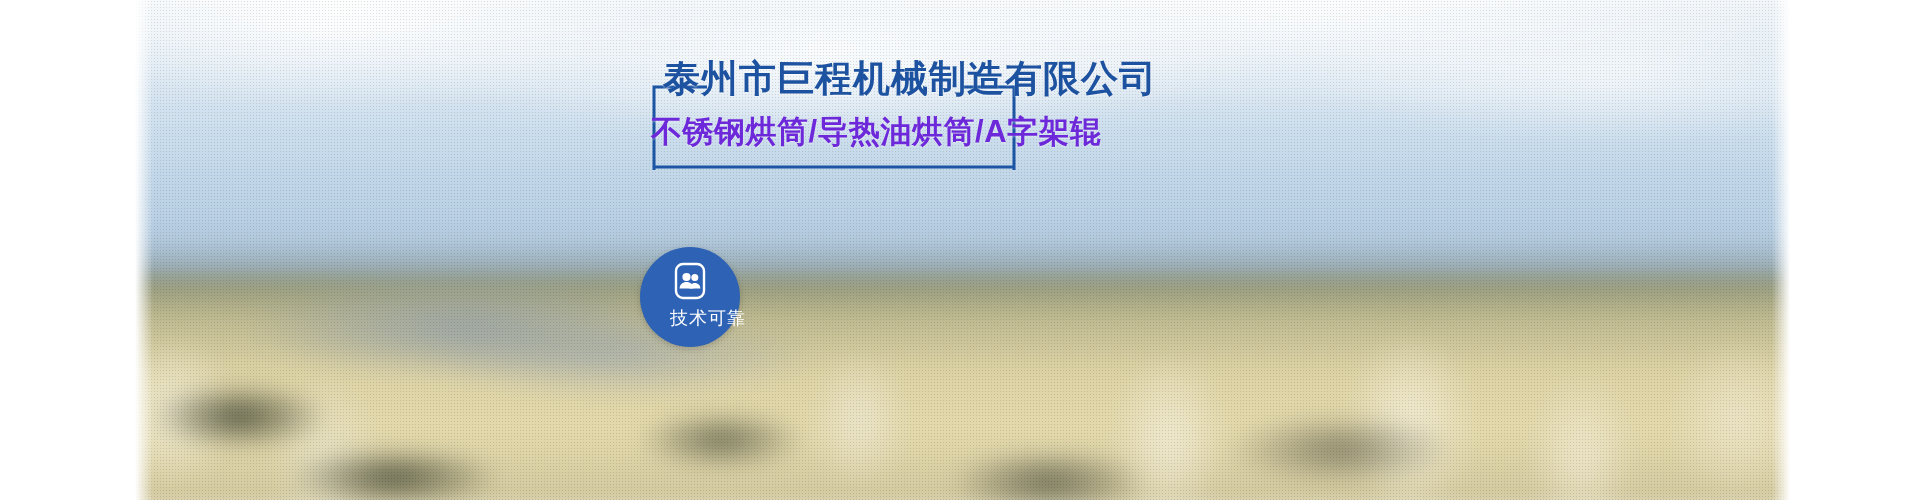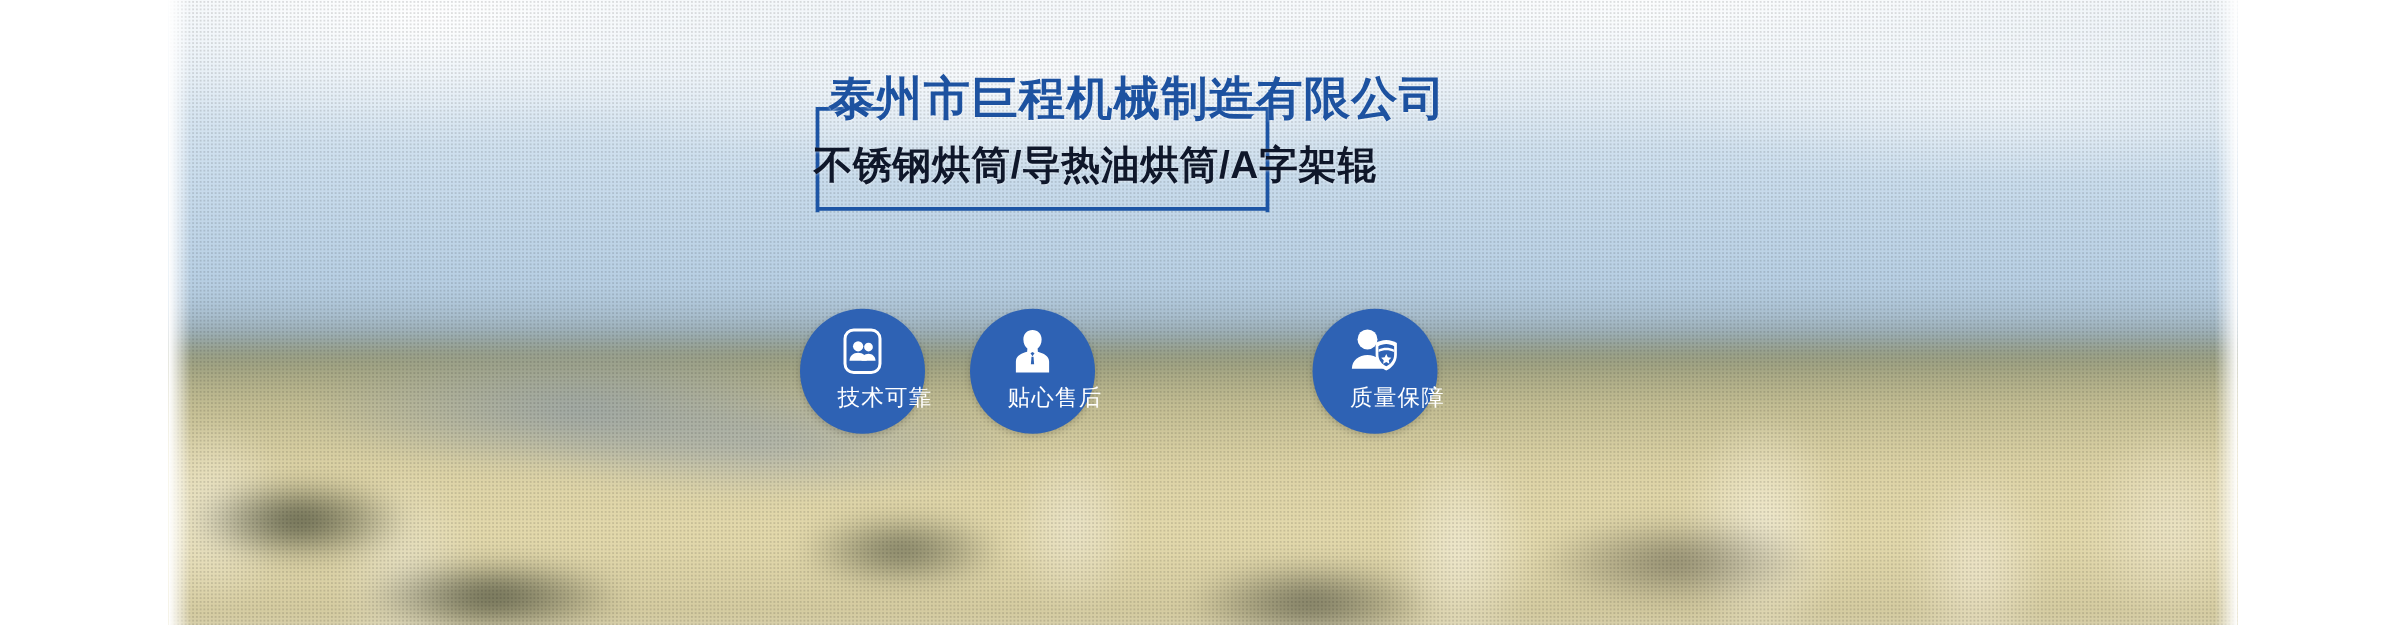--- a/index.html
+++ b/index.html
@@ -79,21 +79,21 @@
     display:inline-block;
     font-size:37px;font-weight:bold;color:#1d52a0;
     letter-spacing:1px;white-space:nowrap;
     line-height:46px;
     padding:0 12px;
     text-shadow:0 1px 2px rgba(255,255,255,.55);
   }
   .title-sub{
     position:absolute;left:0;top:28px;width:100%;
     text-align:right;
-    font-size:31px;font-weight:bold;color:#0f172a;
+    font-size:31px;font-weight:bold;color:#6d28d9;
     letter-spacing:0.5px;white-space:nowrap;
     line-height:40px;
     text-shadow:0 1px 2px rgba(255,255,255,.45);
   }
 
   
   .badges{
     position:absolute;left:640px;top:247px;width:420px;height:140px;
   }
   .badge{
@@ -160,42 +160,17 @@
           <rect x="6" y="3" width="28" height="34" rx="7" ry="7" fill="none" stroke="#fff" stroke-width="2.4"></rect>
           <circle cx="16.5" cy="16" r="4.1" fill="#fff"></circle>
           <path d="M9.6 27.5c0-3.9 3.1-6.4 6.9-6.4s6.9 2.5 6.9 6.4z" fill="#fff"></path>
           <circle cx="24.8" cy="16.6" r="3.5" fill="#fff"></circle>
           <path d="M19.2 27.5c0-3.4 2.6-5.6 5.6-5.6s5.6 2.2 5.6 5.6z" fill="#fff"></path>
         </svg>
       </div>
       <div class="lbl">技术可靠</div>
     </div>
 
-    <div class="badge b1">
-      <div class="circle"></div>
-      <div class="ico">
-        <svg width="40" height="40" viewBox="0 0 40 40">
-          <path d="M20 3c-4.4 0-7.3 3.1-7.3 7.6 0 3.5 1.5 6 3.2 7.2l-.2 2.6c-4.6 1.3-9 3.4-9 7.9V37h26.6v-8.7c0-4.5-4.4-6.6-9-7.9l-.2-2.6c1.7-1.2 3.2-3.7 3.2-7.2C27.3 6.1 24.4 3 20 3z" fill="#fff"></path>
-          <path d="M18.4 21.6 20 24l1.6-2.4-1.6-1.1z" fill="#2e62b4"></path>
-          <path d="M19.2 24.4h1.6l.5 6h-2.6z" fill="#2e62b4"></path>
-        </svg>
-      </div>
-      <div class="lbl">贴心售后</div>
-    </div>
 
 
-    <div class="badge b3">
-      <div class="circle"></div>
-      <div class="ico">
-        <svg width="42" height="40" viewBox="0 0 42 40">
-          <circle cx="15" cy="10.5" r="8" fill="#fff"></circle>
-          <path d="M2.5 34c0-6.6 5.6-11 12.5-11s12.5 4.4 12.5 11z" fill="#fff"></path>
-          <path d="M30 11c-3.3 0-6.3 1.1-8.5 2.4v9.3c0 6.2 4.3 10.8 8.5 12.7 4.2-1.9 8.5-6.5 8.5-12.7v-9.3C36.3 12.1 33.3 11 30 11z" fill="#fff"></path>
-          <path d="M30 14.2c-2.4 0-4.7.8-6.3 1.8v6.7c0 4.5 3.2 7.9 6.3 9.3 3.1-1.4 6.3-4.8 6.3-9.3v-6.7c-1.6-1-3.9-1.8-6.3-1.8z" fill="#2e62b4"></path>
-          <path d="M23.9 18.6c1.8-.9 4-1.4 6.1-1.4s4.3.5 6.1 1.4v1.9c-1.8-.9-4-1.4-6.1-1.4s-4.3.5-6.1 1.4z" fill="#fff"></path>
-          <path d="M30 22.1l1.25 2.62 2.85.38-2.08 2.02.51 2.88L30 28.62l-2.53 1.38.51-2.88-2.08-2.02 2.85-.38z" fill="#fff"></path>
-        </svg>
-      </div>
-      <div class="lbl">质量保障</div>
-    </div>
 
   </div>
 </div>
 
 </body></html>

